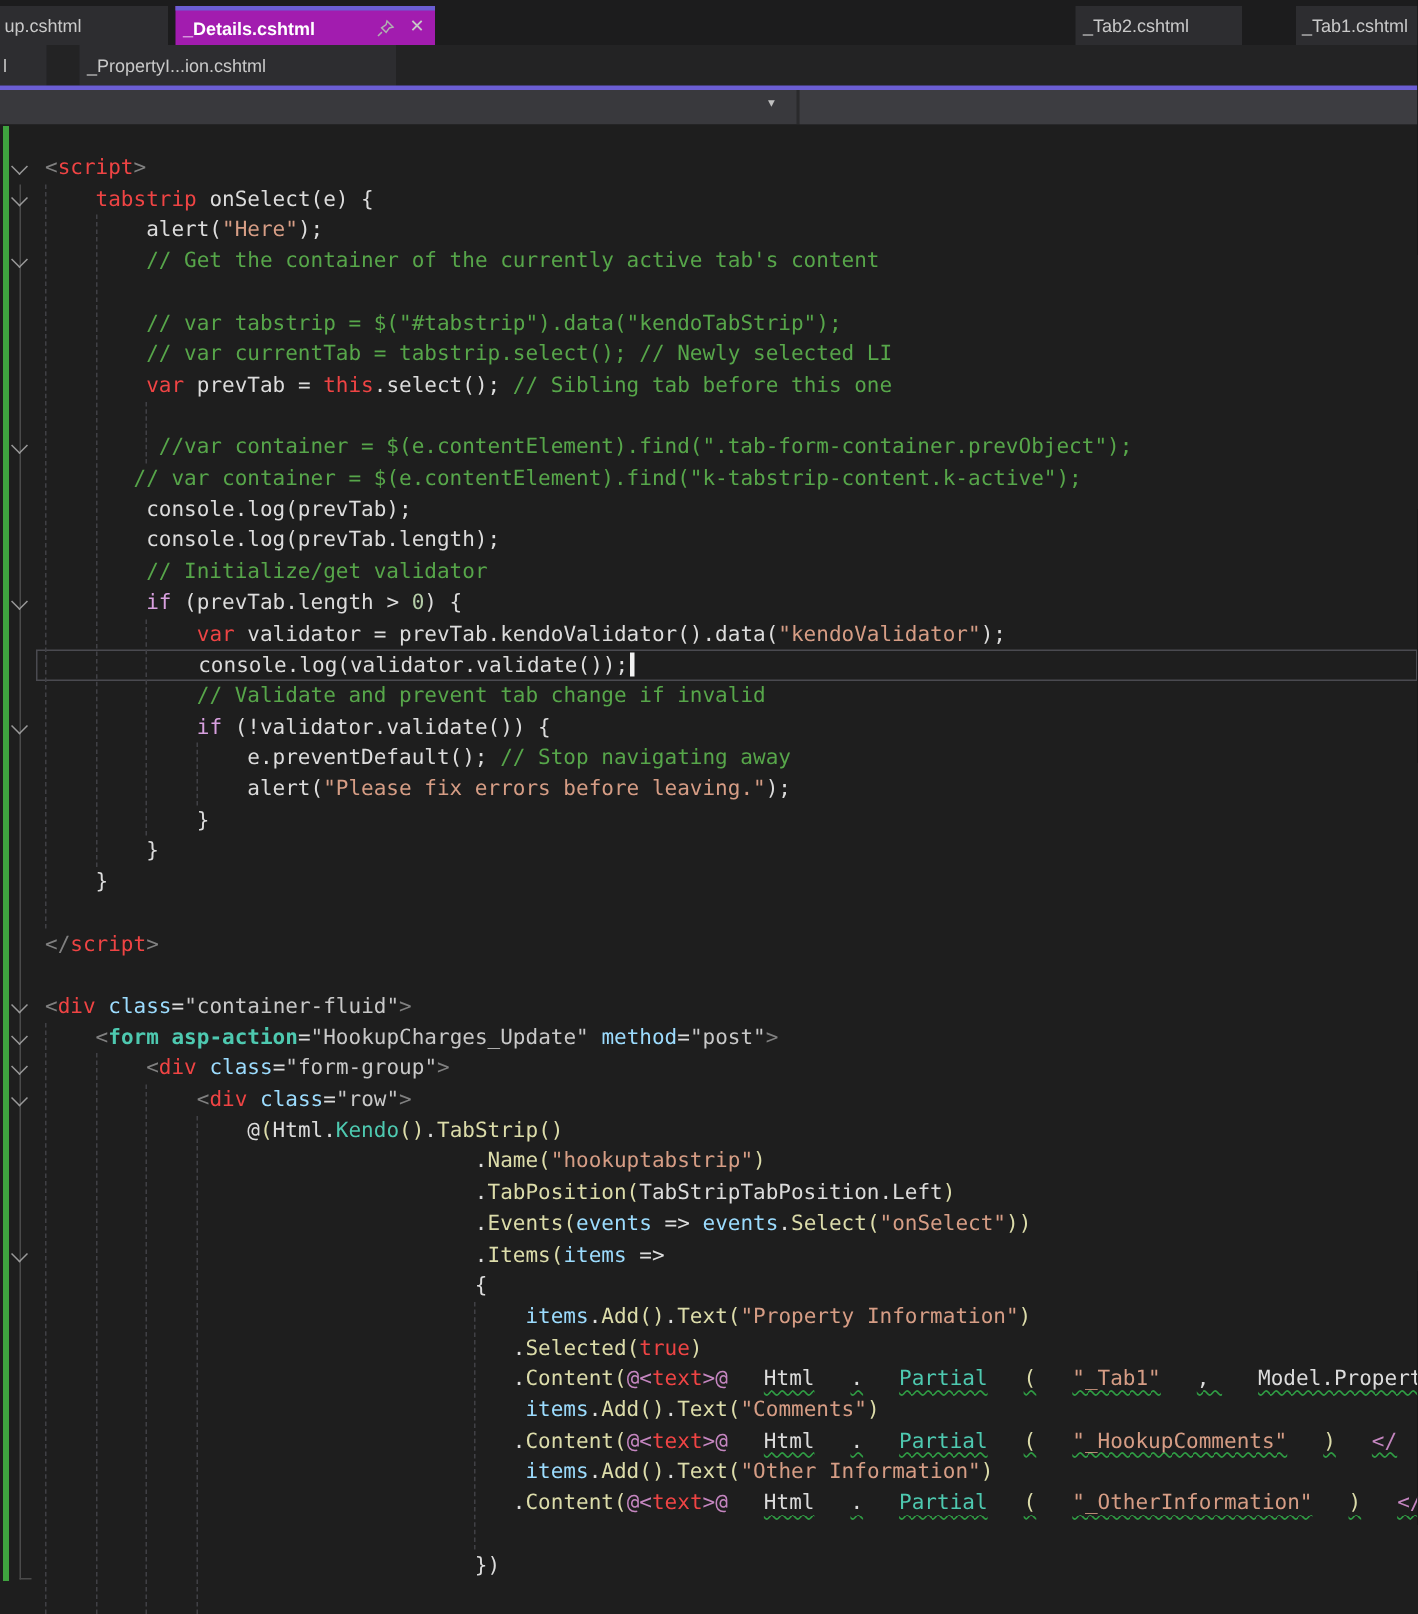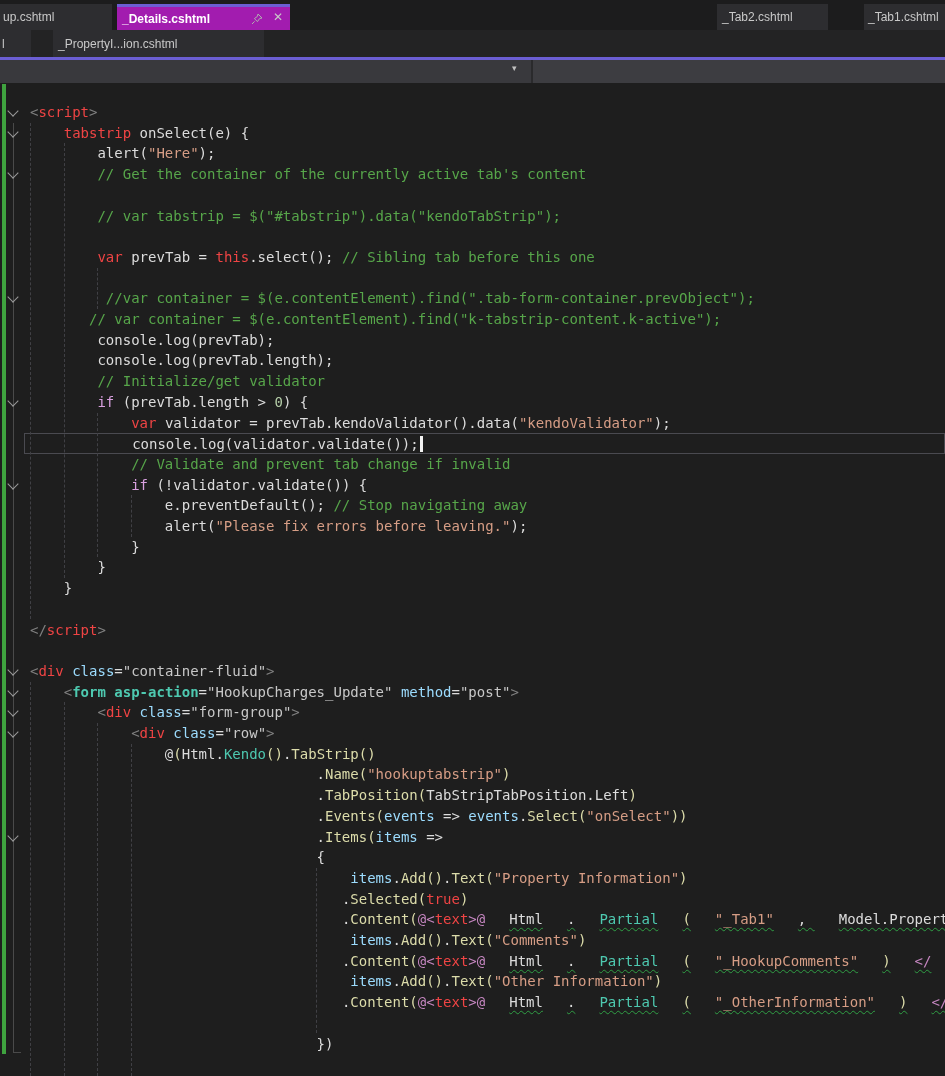--- a/index.html
+++ b/index.html
@@ -107,21 +107,21 @@
     <div class="changebar"></div>
     <div class="foldline"></div>
     <div class="foldtick"></div>
     <div class="lines">
         <div class="line" style="top: 0px;"><span class="tk-g">&lt;</span><span class="tk-k">script</span><span class="tk-g">&gt;</span></div>
         <div class="line" style="top: 20.7px;"><span class="tk-p">    </span><span class="tk-k">tabstrip</span><span class="tk-p"> onSelect(e) {</span></div>
         <div class="line" style="top: 41.4px;"><span class="tk-p">        alert(</span><span class="tk-s">"Here"</span><span class="tk-p">);</span></div>
         <div class="line" style="top: 62.1px;"><span class="tk-p">        </span><span class="tk-m">// Get the container of the currently active tab's content</span></div>
         <div class="line" style="top: 82.8px;"></div>
         <div class="line" style="top: 103.5px;"><span class="tk-p">        </span><span class="tk-m">// var tabstrip = $("#tabstrip").data("kendoTabStrip");</span></div>
-        <div class="line" style="top: 124.2px;"><span class="tk-p">        </span></div>
+        <div class="line" style="top: 124.2px;"><span class="tk-p">        </span><span class="tk-m">// var currentTab = tabstrip.select(); // Newly selected LI</span></div>
         <div class="line" style="top: 144.9px;"><span class="tk-p">        </span><span class="tk-k">var</span><span class="tk-p"> prevTab = </span><span class="tk-k">this</span><span class="tk-p">.select(); </span><span class="tk-m">// Sibling tab before this one</span></div>
         <div class="line" style="top: 165.6px;"></div>
         <div class="line" style="top: 186.3px;"><span class="tk-p">         </span><span class="tk-m">//var container = $(e.contentElement).find(".tab-form-container.prevObject");</span></div>
         <div class="line" style="top: 207px;"><span class="tk-p">       </span><span class="tk-m">// var container = $(e.contentElement).find("k-tabstrip-content.k-active");</span></div>
         <div class="line" style="top: 227.7px;"><span class="tk-p">        console.log(prevTab);</span></div>
         <div class="line" style="top: 248.4px;"><span class="tk-p">        console.log(prevTab.length);</span></div>
         <div class="line" style="top: 269.1px;"><span class="tk-p">        </span><span class="tk-m">// Initialize/get validator</span></div>
         <div class="line" style="top: 289.8px;"><span class="tk-p">        </span><span class="tk-c">if</span><span class="tk-p"> (prevTab.length &gt; </span><span class="tk-n">0</span><span class="tk-p">) {</span></div>
         <div class="line" style="top: 310.5px;"><span class="tk-p">            </span><span class="tk-k">var</span><span class="tk-p"> validator = prevTab.kendoValidator().data(</span><span class="tk-s">"kendoValidator"</span><span class="tk-p">);</span></div>
         <div class="line current" style="top: 331.2px;"><span class="tk-p">            console.log(validator.validate());</span><span class="caret"></span></div>

